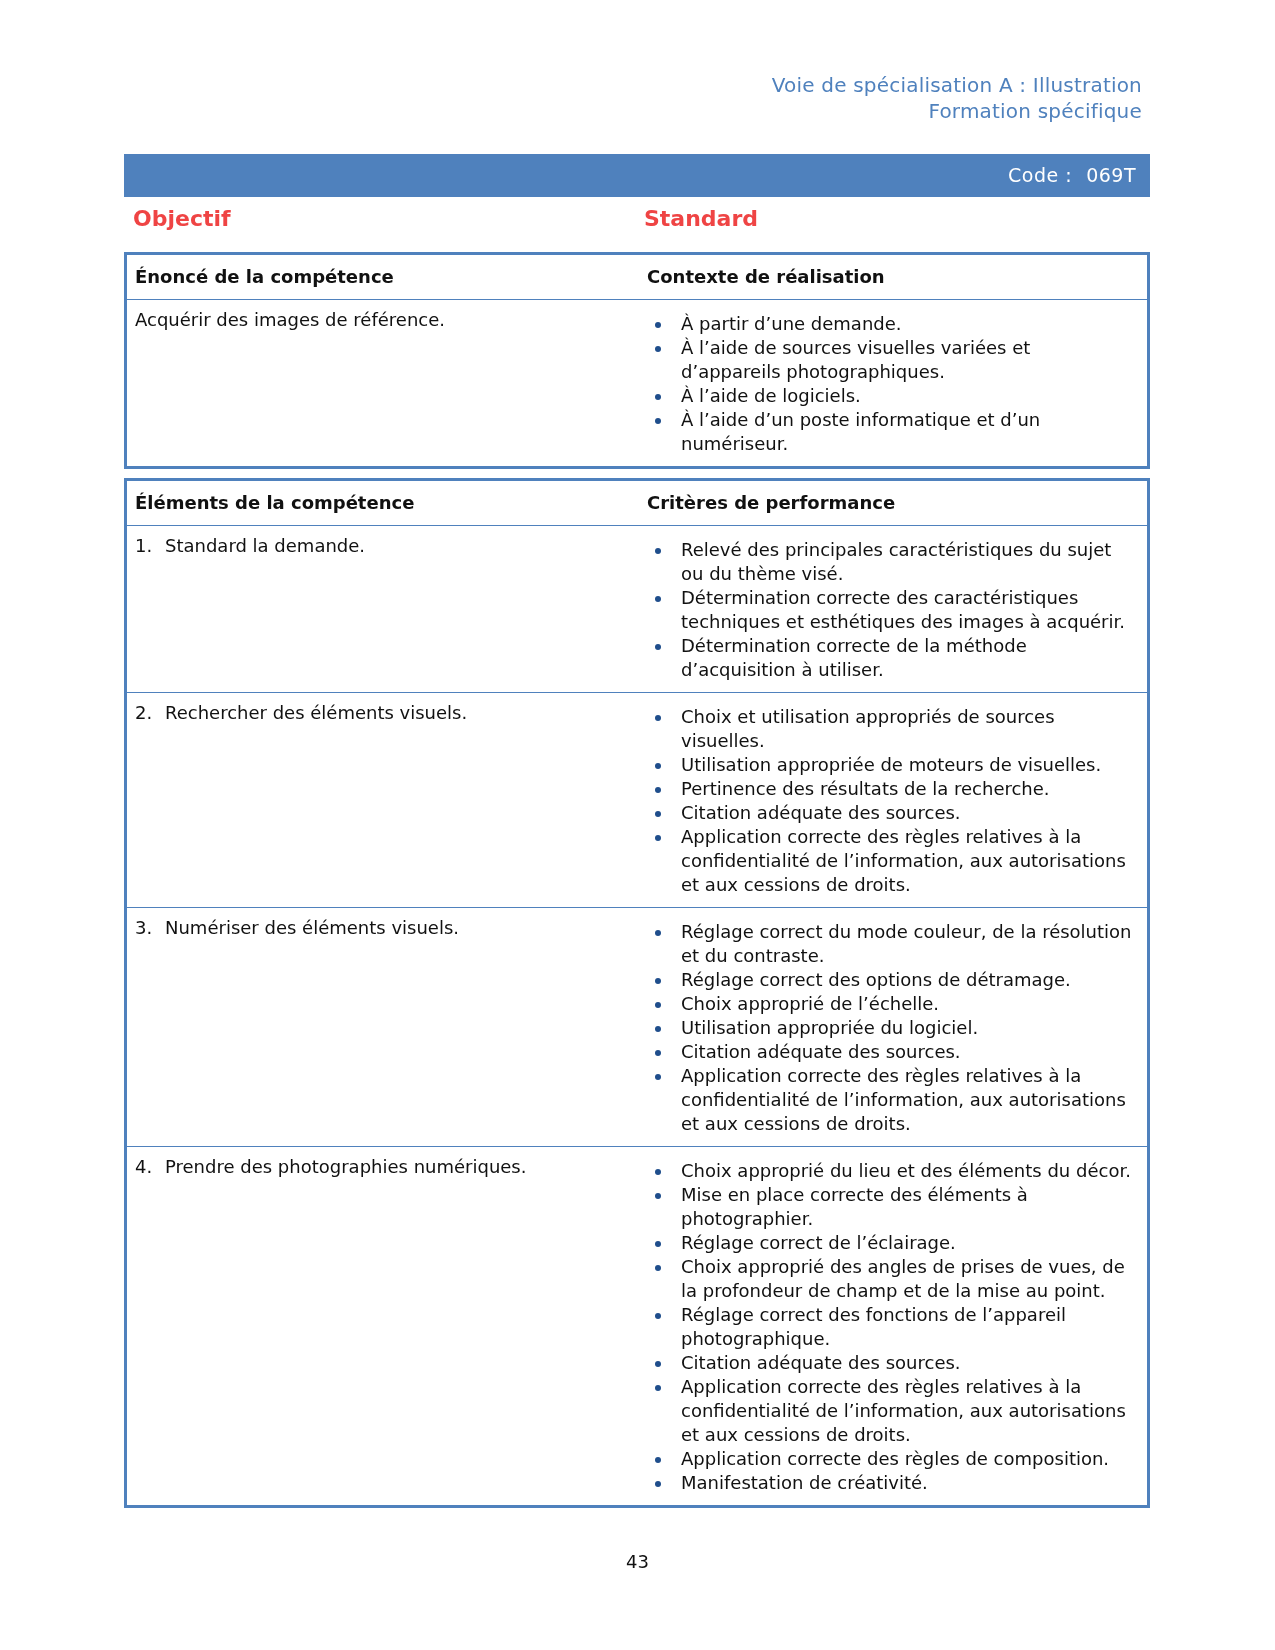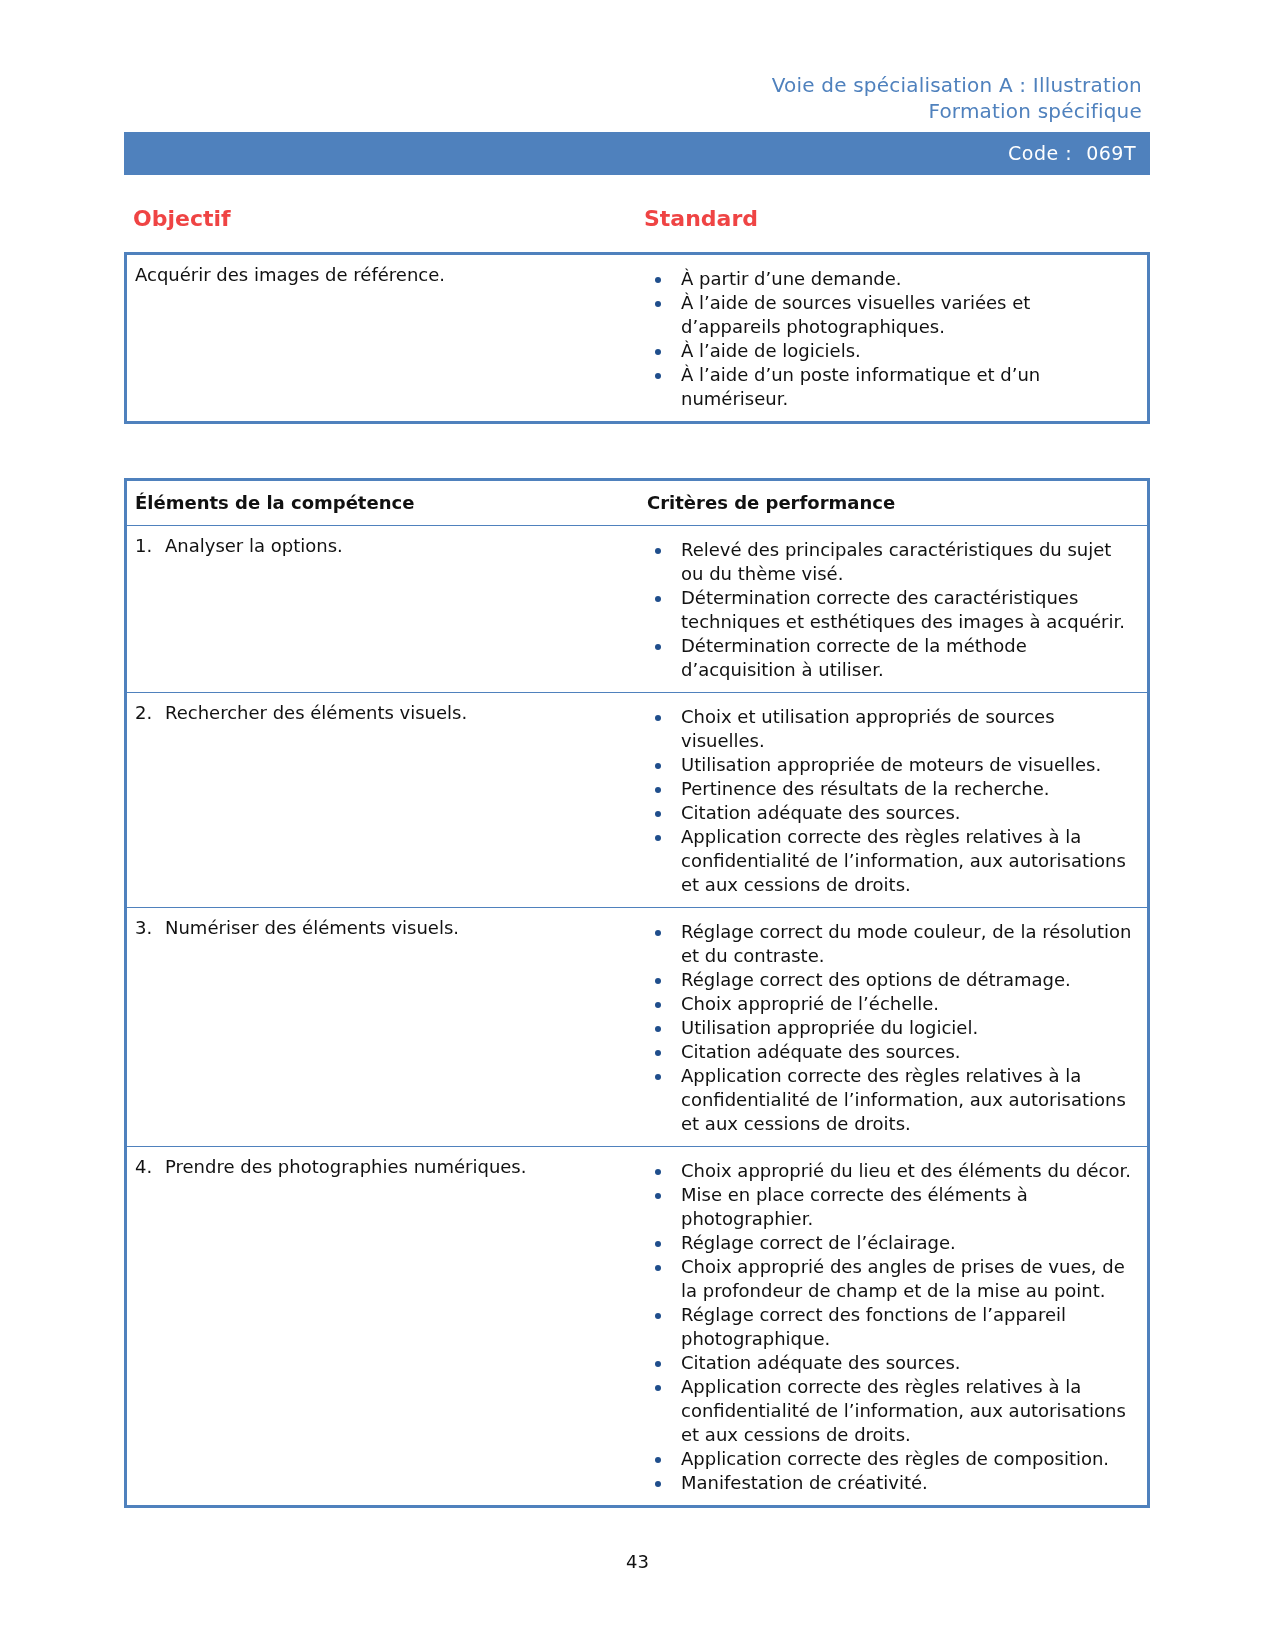--- a/index.html
+++ b/index.html
@@ -1,20 +1,20 @@
 <!DOCTYPE html>
 <html><head>
   <meta charset="utf-8">
   <style>
     html, body { margin: 0; padding: 0; background: #ffffff; }
     body { width: 1275px; height: 1650px; position: relative; overflow: hidden;
            font-family: "DejaVu Sans", sans-serif; color: #111; }
     .header-right { position: absolute; right: 133px; top: 72px; text-align: right;
            color: #4f81bd; font-size: 20px; line-height: 26px; letter-spacing: 0.2px; }
-    .code-bar { position: absolute; left: 124px; top: 132px; width: 1026px; height: 43px;
+    .code-bar { position: absolute; left: 124px; top: 154px; width: 1026px; height: 43px;
            background: #4f81bd; color: #ffffff; font-size: 19px; }
     .code-bar .code { position: absolute; right: 14px; top: 10px; letter-spacing: 0.5px; }
     .code-bar .code .val { margin-left: 14px; }
     .section-title { position: absolute; top: 206px; color: #ef4444; font-weight: bold; font-size: 22px; }
     .t-objectif { left: 133px; }
     .t-standard { left: 644px; }
     table.comp { position: absolute; left: 124px; width: 1026px; border-collapse: collapse;
            border: 3px solid #4f81bd; table-layout: fixed; }
     table.comp td { vertical-align: top; padding: 0 8px; font-size: 18px; line-height: 24px; }
     table.comp tr.hd td { font-weight: bold; height: 44px; vertical-align: middle; }
@@ -42,20 +42,24 @@
   <div class="code">
     <span>Code :</span><span class="val">069T</span>
   </div>
 </div>
 
 <div class="section-title t-objectif">Objectif</div>
 <div class="section-title t-standard">Standard</div>
 
 <table class="comp t1">
   <tbody>
+      <tr class="hd">
+    <td class="left">Énoncé de la compétence</td>
+    <td>Contexte de réalisation</td>
+  </tr>
   <tr>
     <td class="left">
           <div class="cell-text">Acquérir des images de référence.</div>
         </td>
     <td>
       <ul class="bul">
         <li>À partir d’une demande.</li>
         <li>À l’aide de sources visuelles variées et d’appareils photographiques.</li>
         <li>À l’aide de logiciels.</li>
         <li>À l’aide d’un poste informatique et d’un numériseur.</li>
@@ -66,21 +70,21 @@
   </table>
 
 <table class="comp t2">
   <tbody>
       <tr class="hd">
     <td class="left">Éléments de la compétence</td>
     <td>Critères de performance</td>
   </tr>
   <tr style="height:159px">
     <td class="left">
-          <div class="cell-text"><span class="num">1.</span><span>Analyser la options.</span></div>
+          <div class="cell-text"><span class="num">1.</span><span>Standard la demande.</span></div>
         </td>
     <td>
           <ul class="bul">
       <li>Relevé des principales caractéristiques du sujet ou du thème visé.</li>
       <li>Détermination correcte des caractéristiques techniques et esthétiques des images à acquérir.</li>
       <li>Détermination correcte de la méthode d’acquisition à utiliser.</li>
     </ul>
         </td>
   </tr>
   <tr style="height:212px">

